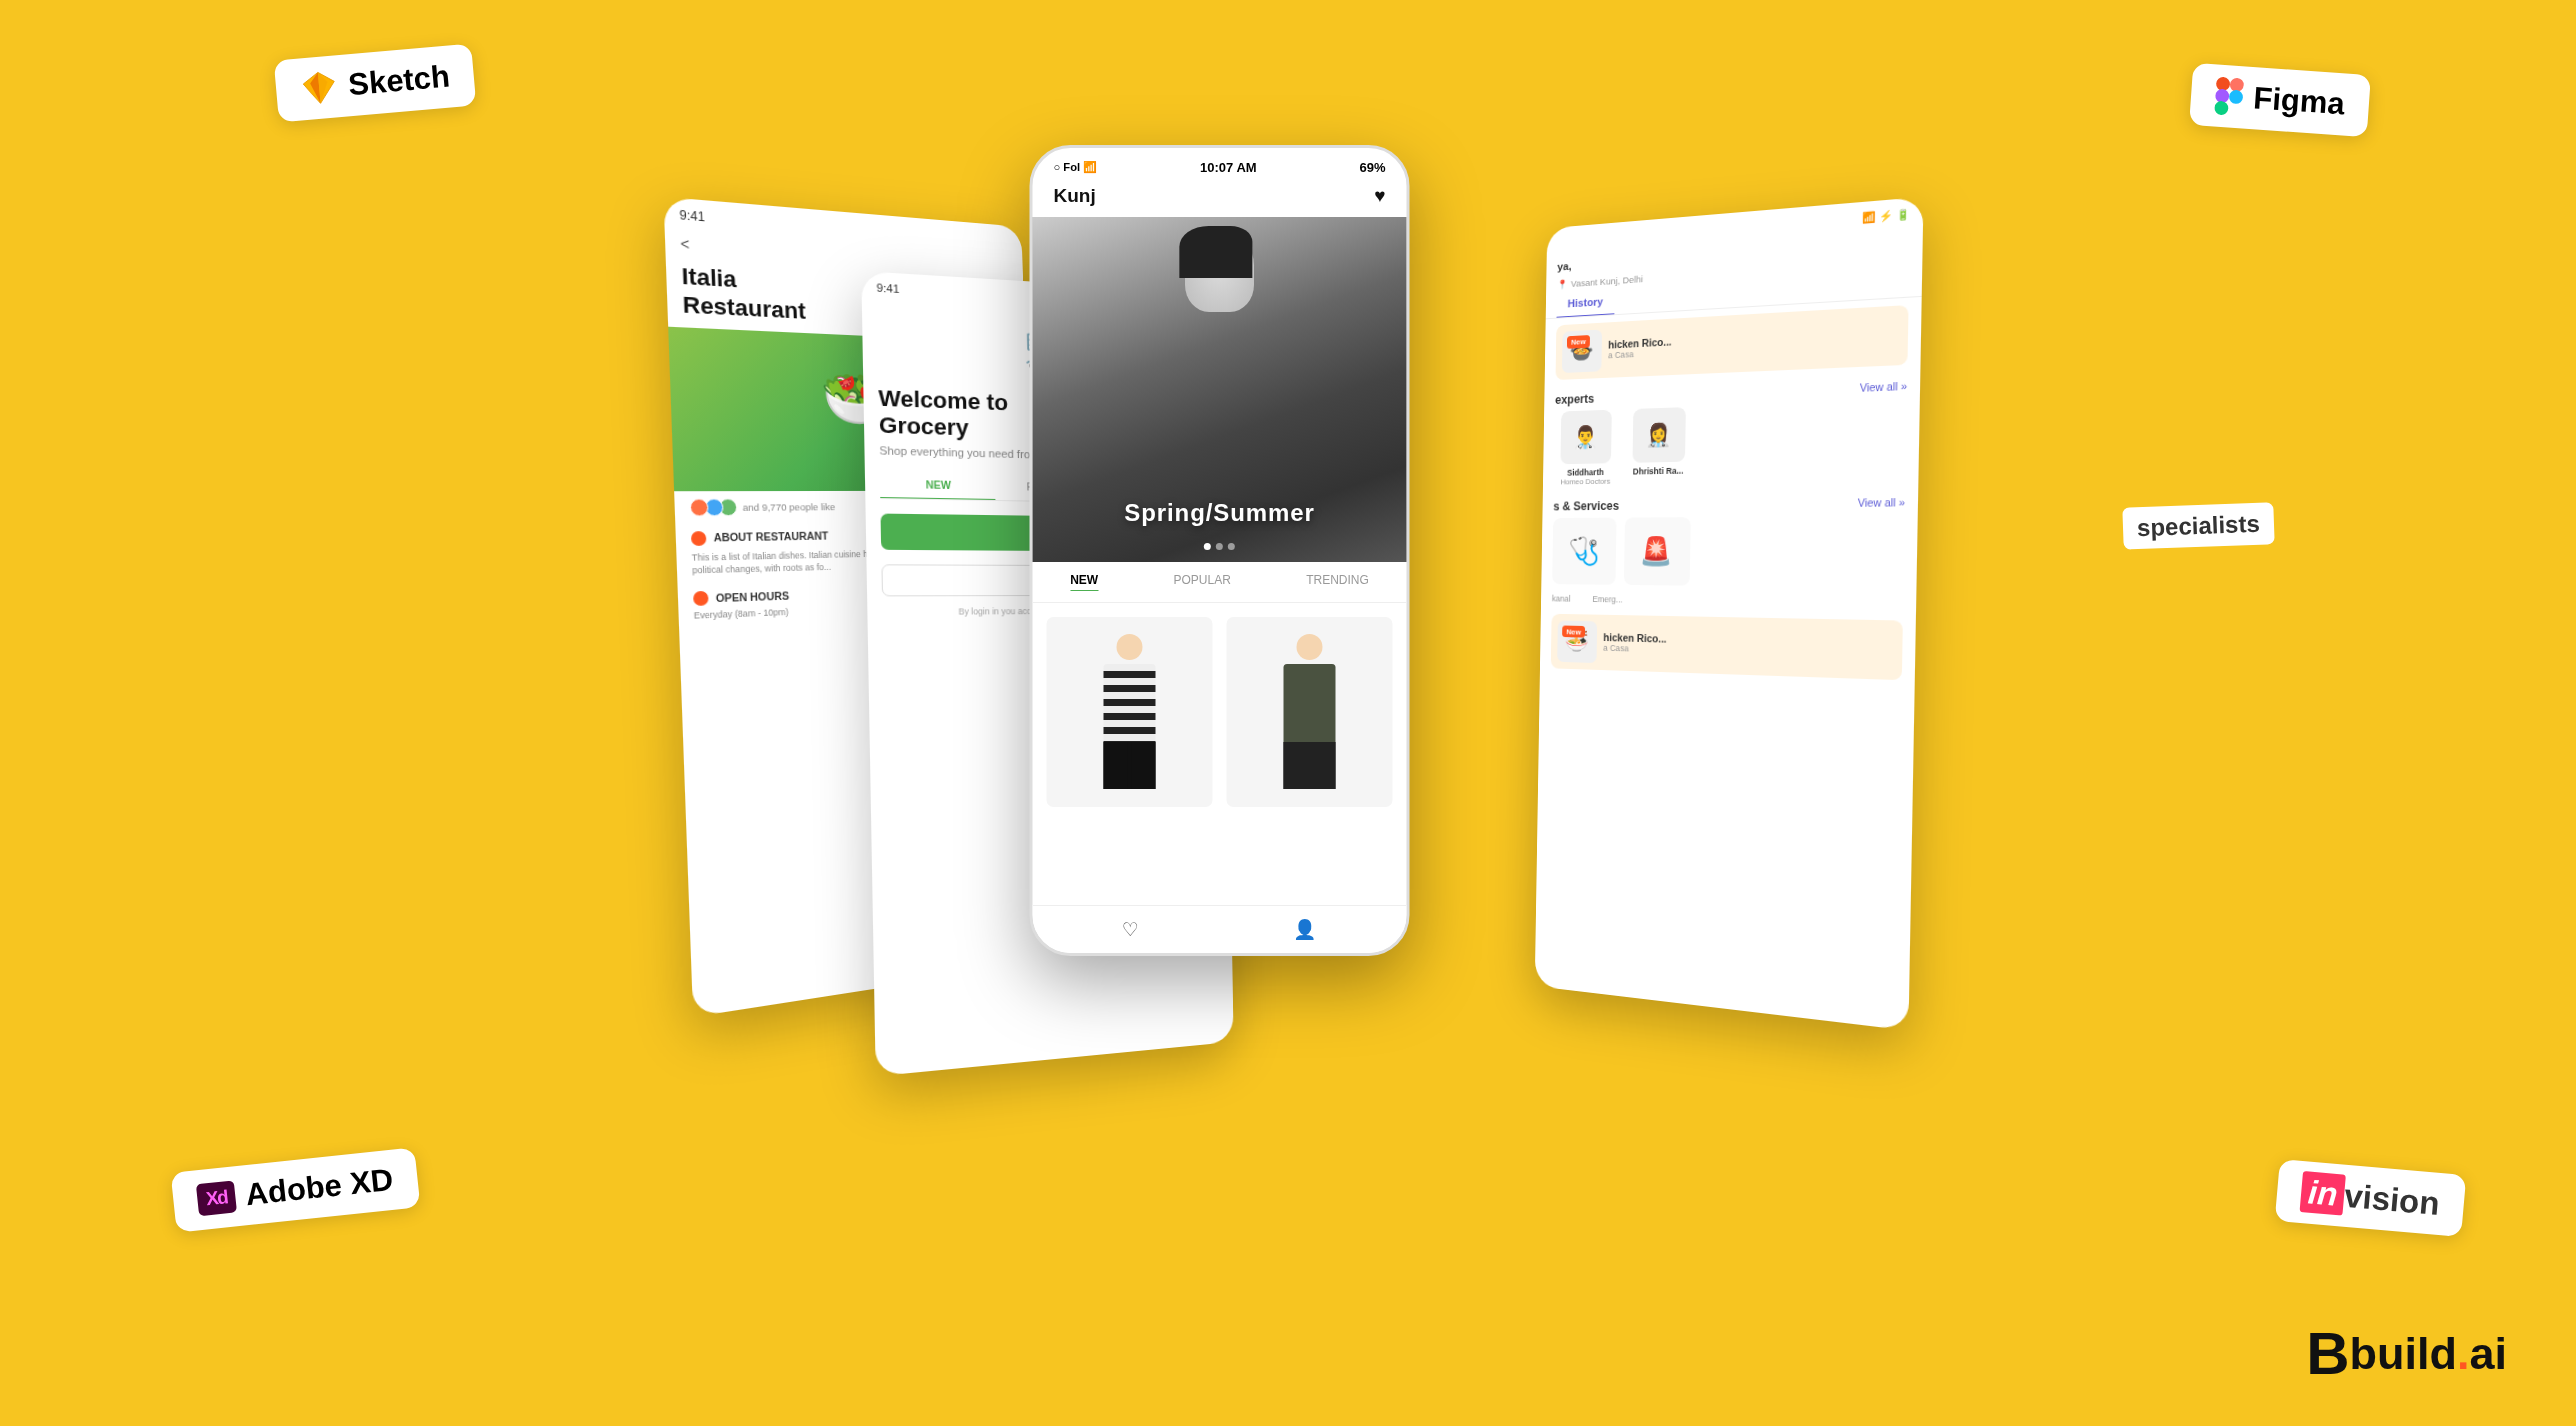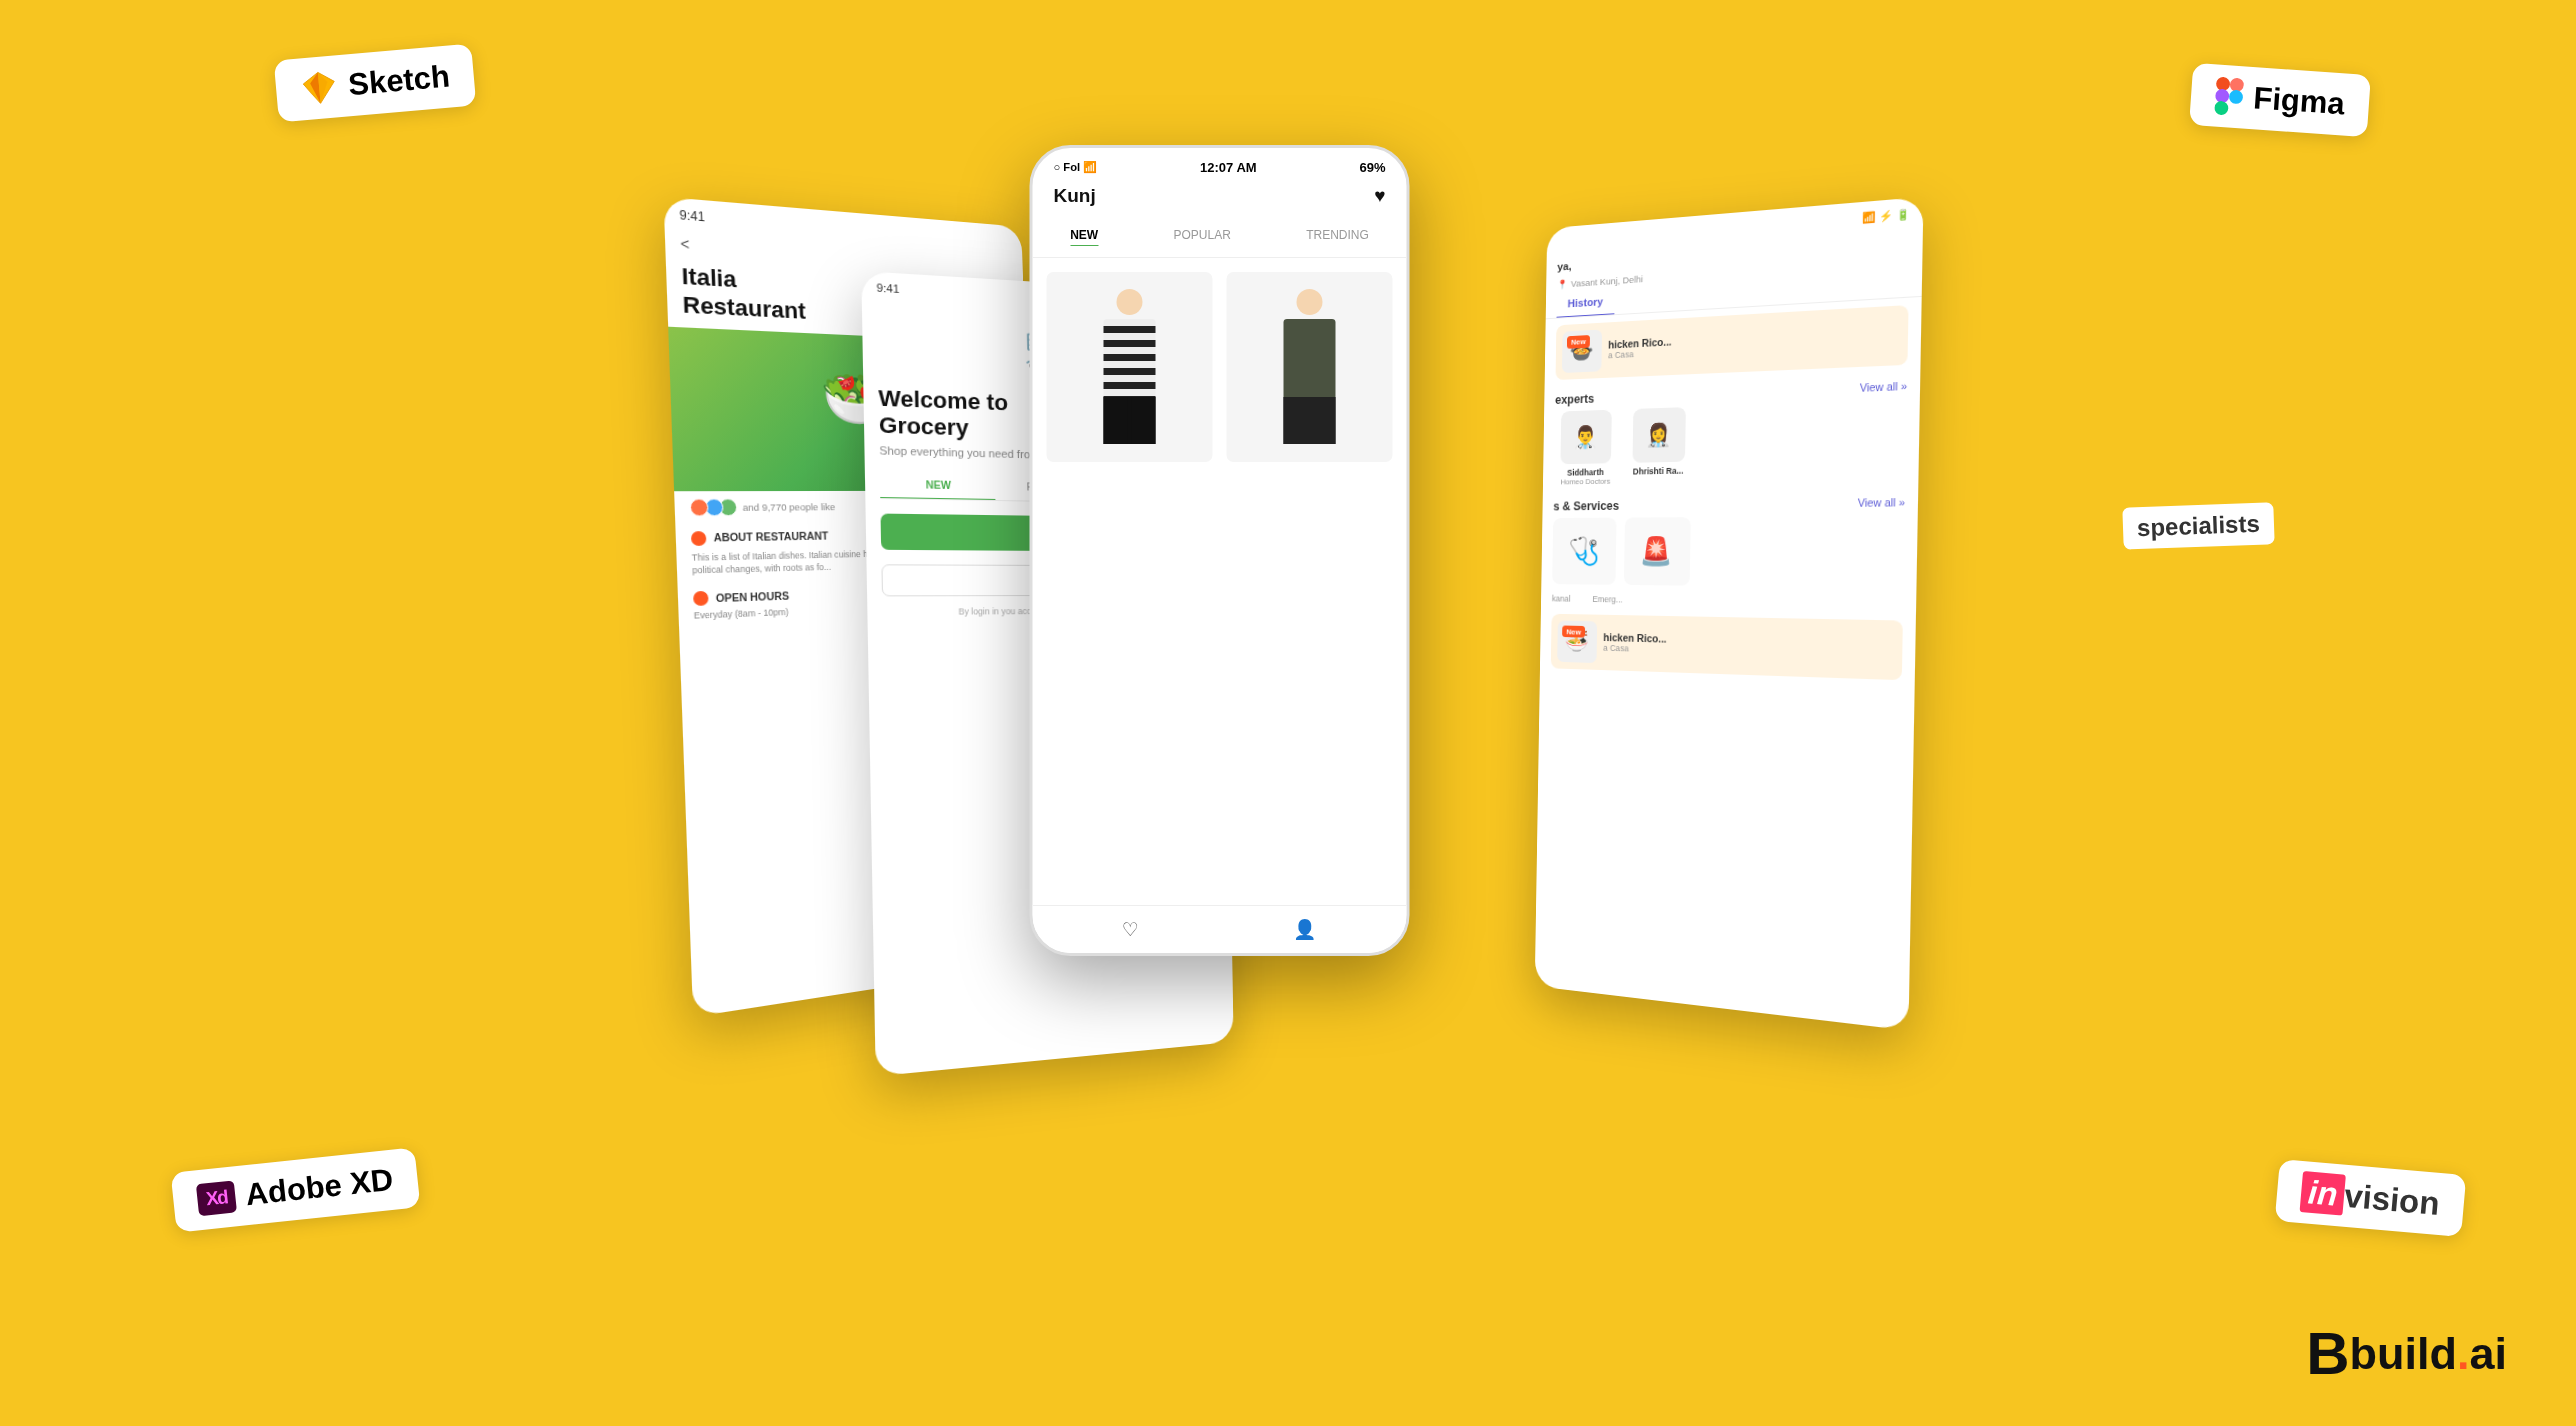--- a/index.html
+++ b/index.html
@@ -739,29 +739,46 @@
         By login in you accept our <span>Terms of Use</span> and <span>Pri...</span>
       </div>
     </div>
 
     <div class="screen-main">
 
       <div class="main-status-bar">
         <div class="main-status-left">
           <span>○ Fol 📶</span>
         </div>
-        <span>12:07 AM</span>
+        <span>10:07 AM</span>
         <span>69%</span>
       </div>
 
       <div class="main-header">
         <span class="main-title">Kunj</span>
         <span class="heart-icon">♥</span>
       </div>
 
+      <div class="main-hero">
+
+        <div class="fashion-model-bw">
+
+          <div style="position: absolute; top: 0; left: 0; right: 0; bottom: 0; background: linear-gradient(160deg, #ccc 0%, #999 20%, #666 40%, #444 60%, #333 80%, #555 100%);"></div>
+
+          <div style="position: absolute; top: 17px; left: 50%; transform: translateX(-50%); width: 69px; height: 78px; background: radial-gradient(ellipse at 50% 40%, #ddd, #bbb); border-radius: 40% 40% 35% 35%;"></div>
+
+          <div style="position: absolute; top: 8.6px; left: 50%; transform: translateX(-55%); width: 73px; height: 52px; background: #222; border-radius: 40% 30% 0 0;"></div>
+        </div>
+        <div class="hero-overlay-text">Spring/Summer</div>
+        <div class="hero-dots">
+          <div class="hero-dot active"></div>
+          <div class="hero-dot"></div>
+          <div class="hero-dot"></div>
+        </div>
+      </div>
 
       <div class="fashion-tabs">
         <div class="fashion-tab active">NEW</div>
         <div class="fashion-tab">POPULAR</div>
         <div class="fashion-tab">TRENDING</div>
       </div>
 
       <div class="fashion-products">
 
         <div class="product-card">

